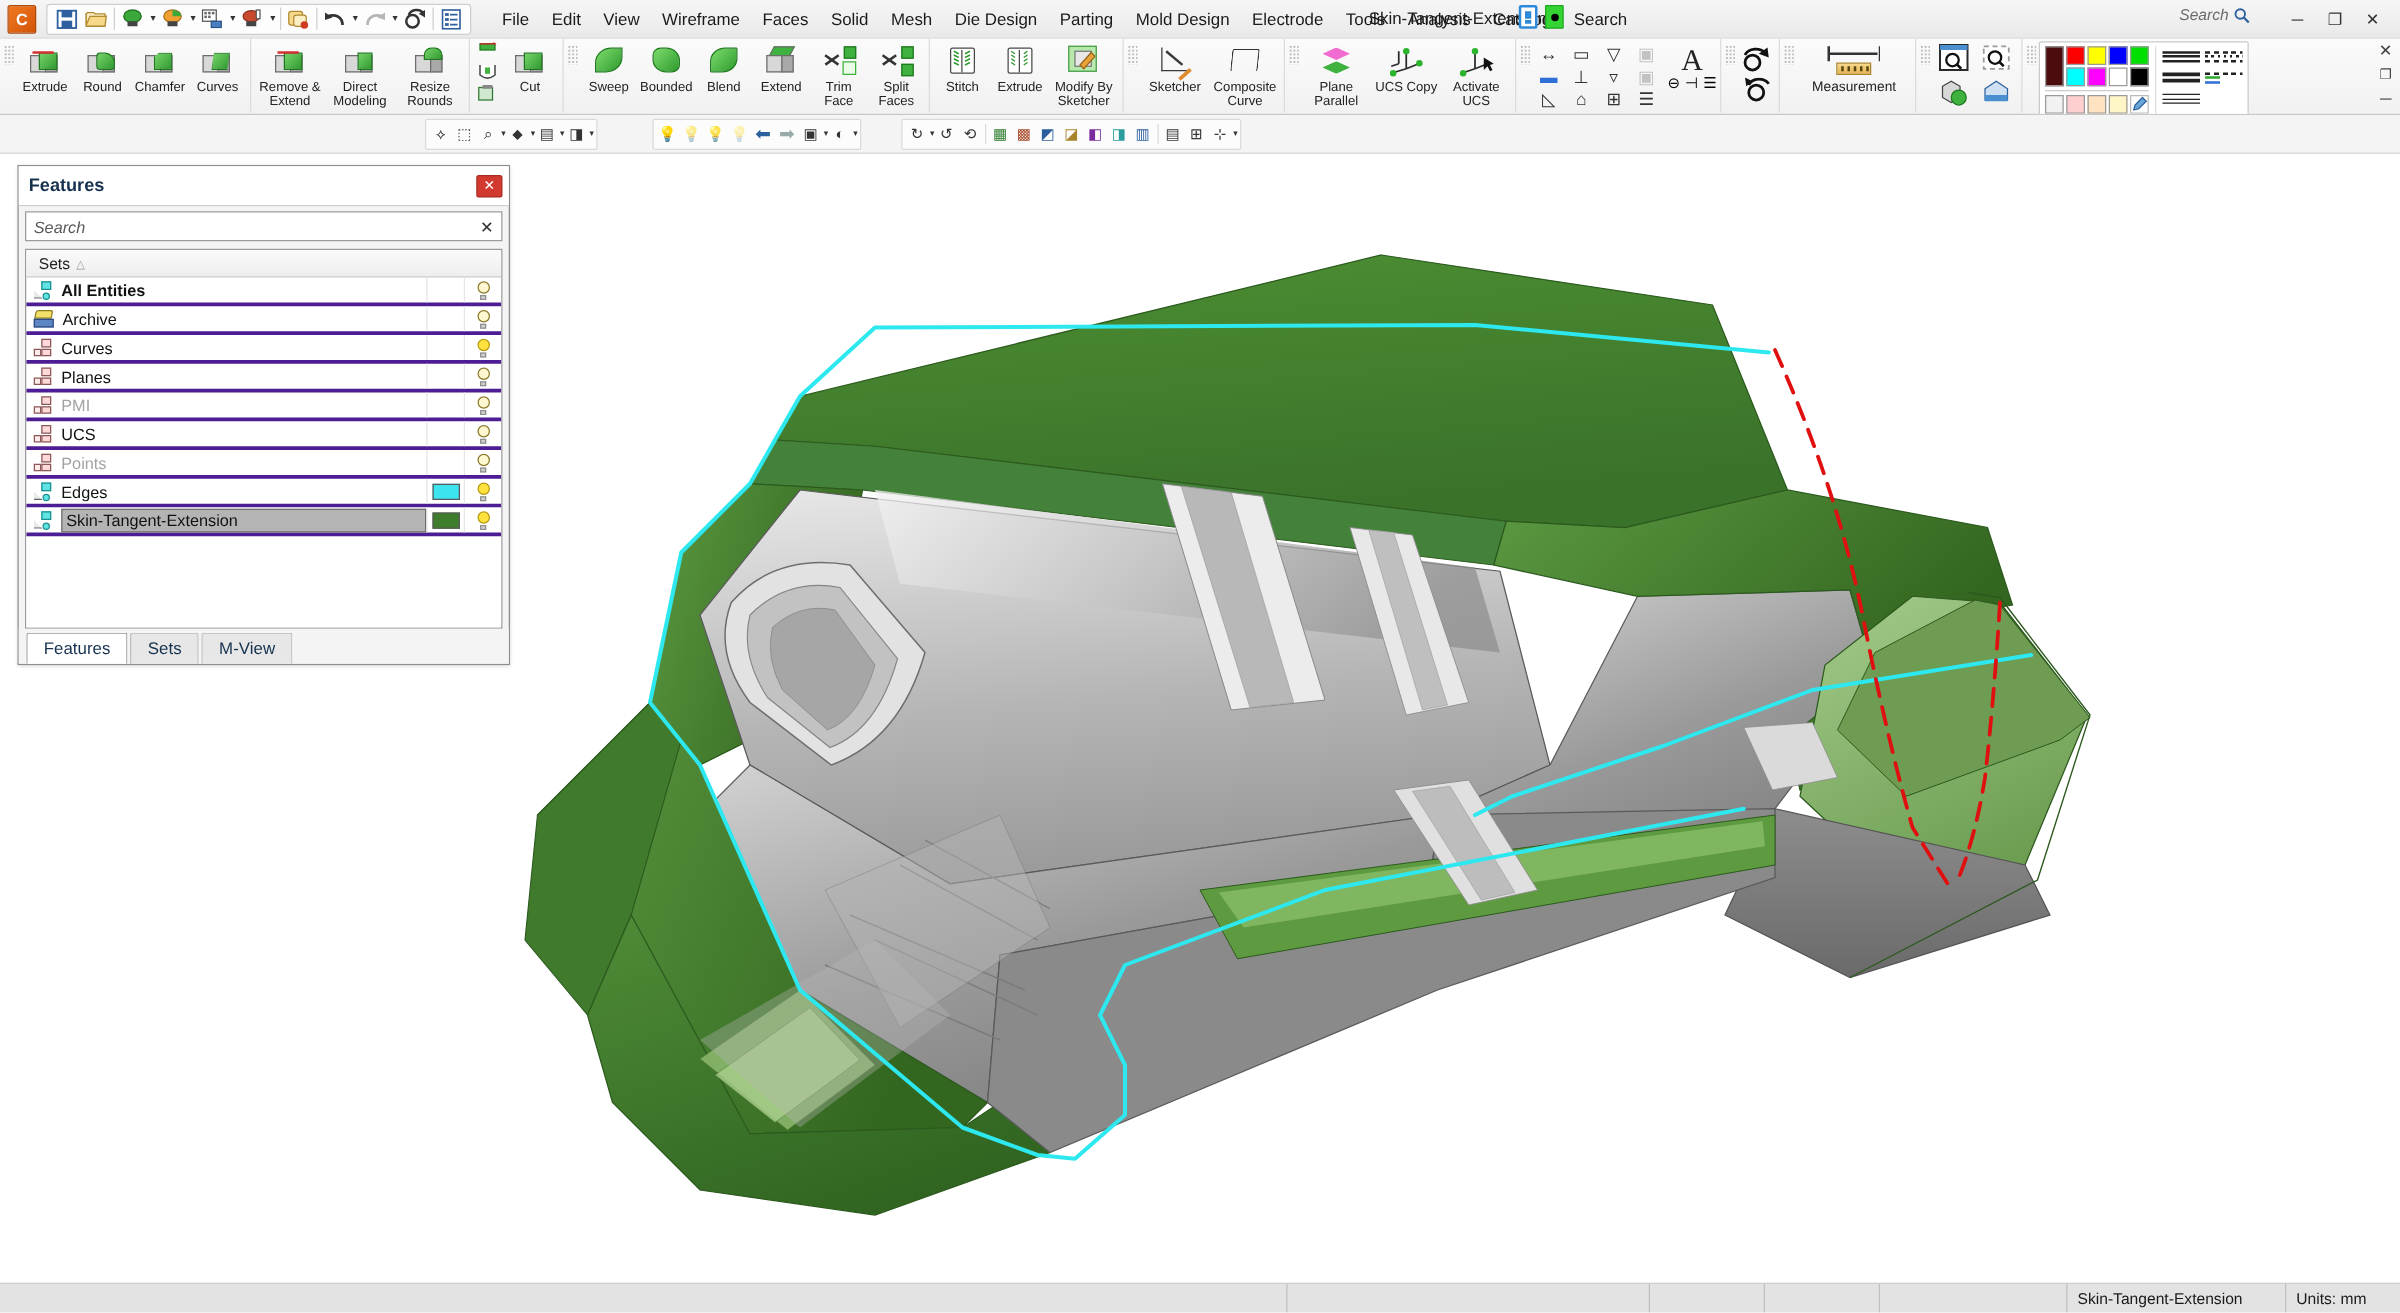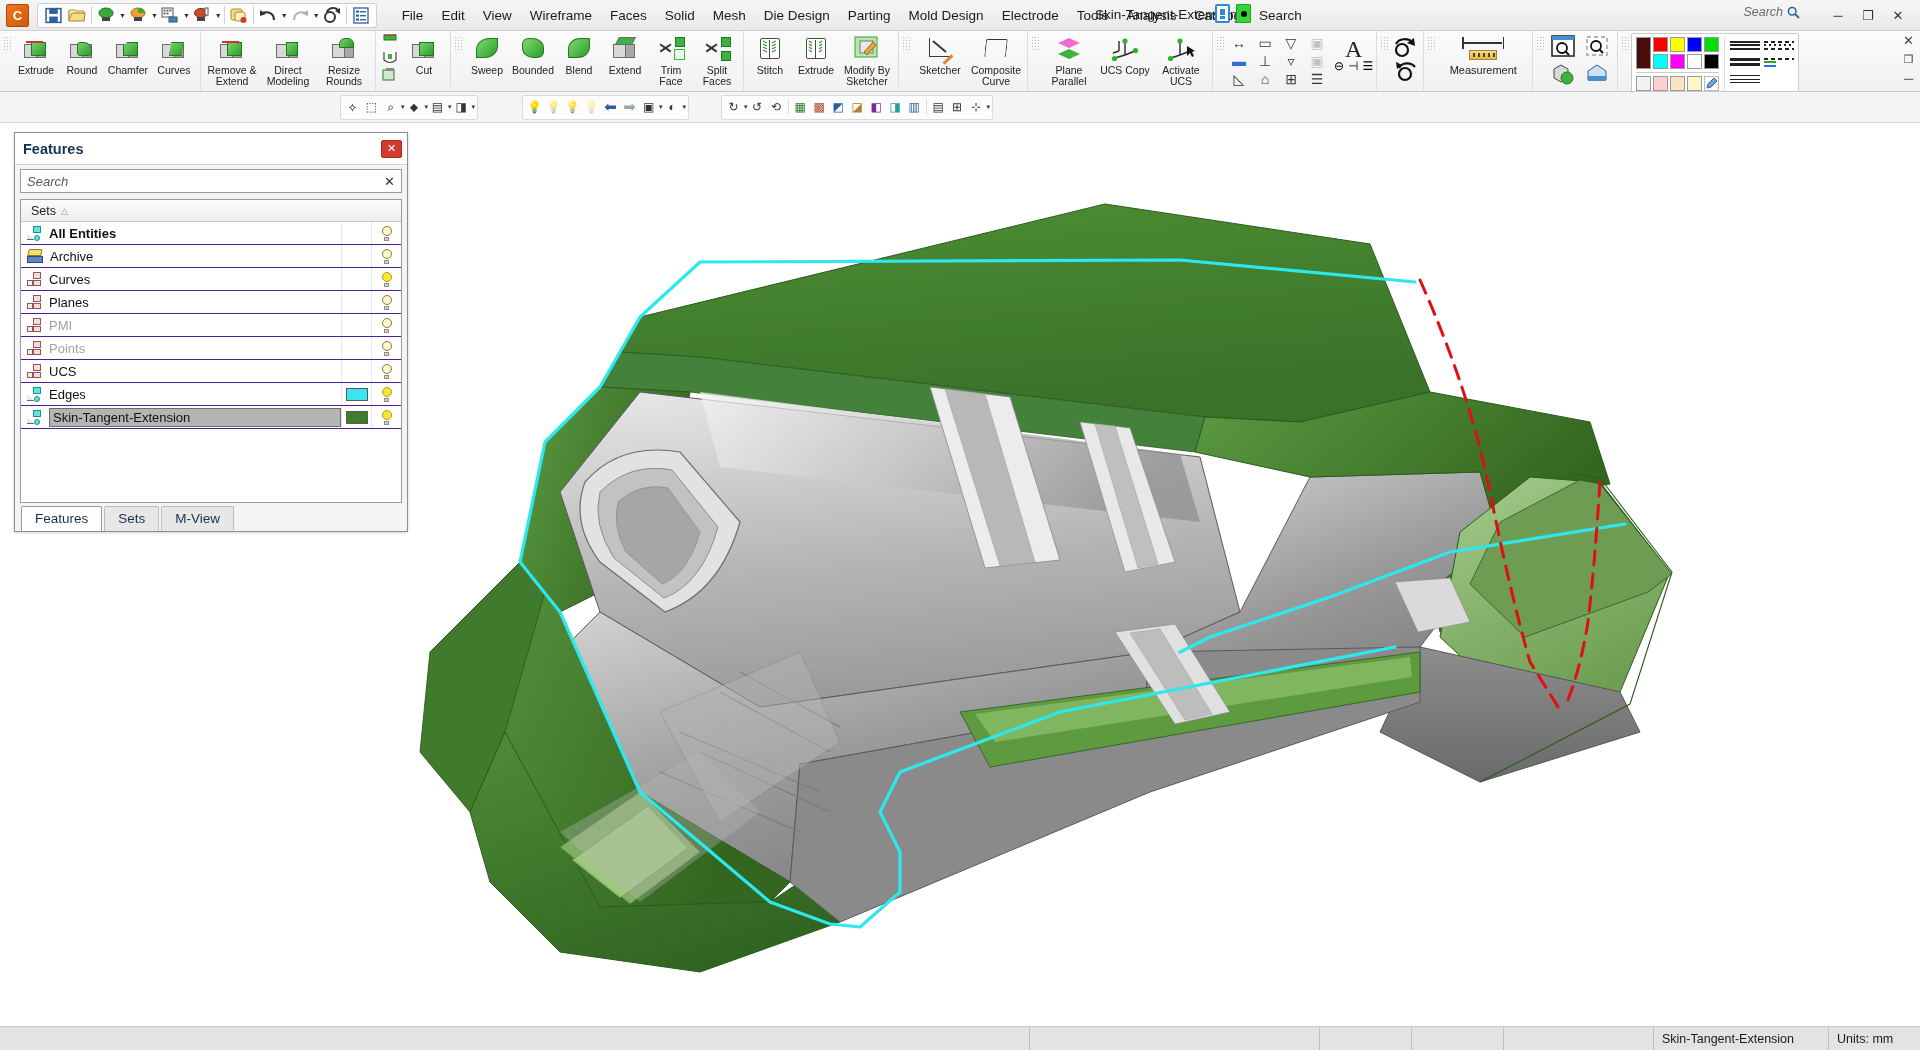--- a/index.html
+++ b/index.html
@@ -234,21 +234,21 @@
   }
   .list-head{
     height:22px;background:linear-gradient(to bottom,#fbfbfb,#eeeeee);
     border-bottom:1px solid #c9c9c9;display:flex;align-items:center;
   }
   .lh-cell{font-size:12.5px;color:#222;padding-left:10px;flex:1 1 auto;display:flex;align-items:center;gap:5px;}
   .lh-cell .sortarrow{font-size:9px;color:#9a9a9a;}
   .lh-cell.c2{flex:0 0 30px;border-left:1px solid #d4d4d4;padding-left:0;}
   .lh-cell.c3{flex:0 0 30px;border-left:1px solid #d4d4d4;padding-left:0;}
   .row{
-    height:23px;display:flex;align-items:center;border-bottom:1px solid #4c1d95;
+    height:23px;display:flex;align-items:center;border-bottom:3px solid #4c1d95;
     position:relative;
   }
   .row .c1{flex:1 1 auto;display:flex;align-items:center;gap:7px;padding-left:6px;min-width:0;}
   .row .c2{flex:0 0 30px;height:100%;border-left:1px solid #e6e6e6;display:flex;align-items:center;justify-content:center;}
   .row .c3{flex:0 0 30px;height:100%;border-left:1px solid #e6e6e6;display:flex;align-items:center;justify-content:center;}
   .row .name{font-size:13px;color:#111;white-space:nowrap;overflow:hidden;text-overflow:ellipsis;}
   .row.bold .name{font-weight:bold;}
   .row.dim .name{color:#a3a3a3;}
   .row.selected .name{background:#b4b4b4;padding:1px 4px 1px 3px;border:1px solid #6d6d6d;
      width:100%;}
@@ -1153,46 +1153,46 @@
           </div>
           <div class="c2"></div>
           <div class="c3">
             <span class="bulb">
                 <i class="glass"></i>
                 <i class="base"></i>
               </span>
           </div>
         </div>
 
+        <div class="row">
+          <div class="c1">
+            <span class="seticon">
+                <i class="s1"></i>
+                <i class="s2"></i>
+                <i class="s3"></i>
+              </span>
+            <span class="name">UCS</span>
+          </div>
+          <div class="c2"></div>
+          <div class="c3">
+            <span class="bulb">
+                <i class="glass"></i>
+                <i class="base"></i>
+              </span>
+          </div>
+        </div>
+
         <div class="row dim">
           <div class="c1">
             <span class="seticon">
                 <i class="s1"></i>
                 <i class="s2"></i>
                 <i class="s3"></i>
               </span>
             <span class="name">Points</span>
-          </div>
-          <div class="c2"></div>
-          <div class="c3">
-            <span class="bulb">
-                <i class="glass"></i>
-                <i class="base"></i>
-              </span>
-          </div>
-        </div>
-
-        <div class="row">
-          <div class="c1">
-            <span class="seticon">
-                <i class="s1"></i>
-                <i class="s2"></i>
-                <i class="s3"></i>
-              </span>
-            <span class="name">UCS</span>
           </div>
           <div class="c2"></div>
           <div class="c3">
             <span class="bulb">
                 <i class="glass"></i>
                 <i class="base"></i>
               </span>
           </div>
         </div>
 

